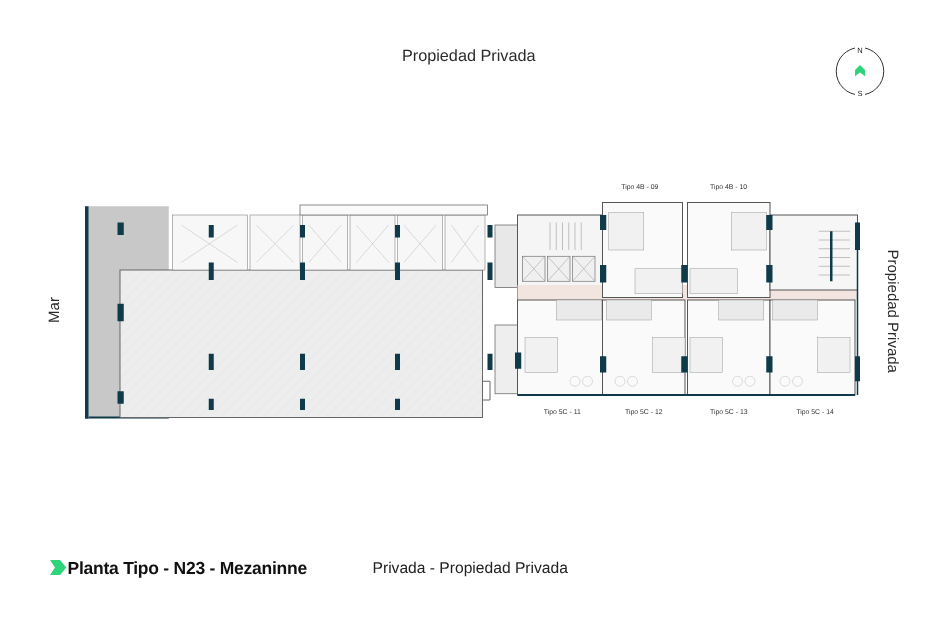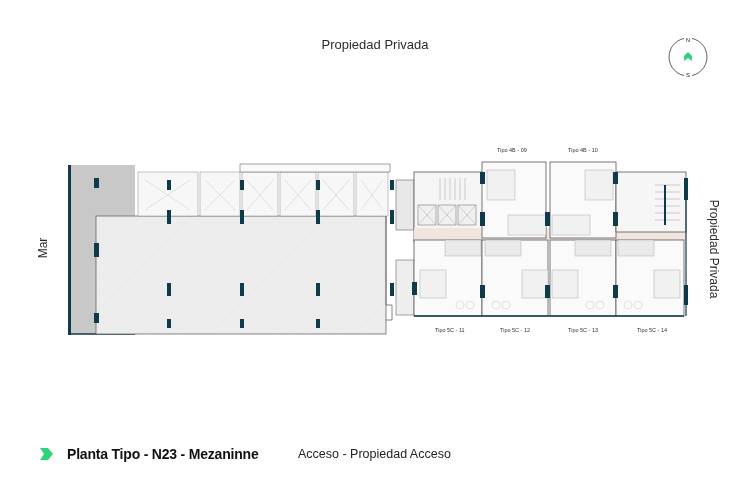--- a/index.html
+++ b/index.html
@@ -4,21 +4,21 @@
 <style>
   html, body { margin:0; padding:0; background:#ffffff; }
   body { width:750px; height:500px; position:relative; overflow:hidden; font-family:"Liberation Sans", sans-serif; color:#222; }
   .abs { position:absolute; }
   .top-label { left:0; width:750px; top:37px; text-align:center; font-size:13px; color:#2b2b2b; }
   .compass { left:667px; top:36px; width:42px; height:42px; }
   .mar { left:26px; top:238px; width:40px; height:20px; font-size:12px; color:#2b2b2b; transform:rotate(-90deg); transform-origin:center; text-align:center; }
   .east { left:652px; top:240px; width:120px; height:18px; font-size:12px; color:#2b2b2b; transform:rotate(90deg); transform-origin:center; text-align:center; }
   .plan { left:0; top:0; width:750px; height:500px; }
   .unit-label { font-size:5.5px; color:#333; white-space:nowrap; }
-  .footer-title { left:40px; top:446px; display:flex; align-items:center; gap:13px; }
+  .footer-title { left:40px; top:446px; display:flex; align-items:center; gap:0; }
   .footer-title .txt { font-size:14px; color:#111; font-weight:bold; letter-spacing:-0.2px; }
   .footer-access { left:298px; top:447px; font-size:12.5px; color:#222; }
 </style>
 </head>
 <body>
 
 <div class="abs top-label">Propiedad Privada</div>
 
 <svg class="abs compass" viewBox="0 0 42 42">
   <circle cx="21" cy="21" r="19" fill="none" stroke="#333" stroke-width="0.8"></circle>
@@ -189,13 +189,13 @@
 <div class="abs unit-label" style="left:500px;top:327px;">Tipo 5C - 12</div>
 <div class="abs unit-label" style="left:568px;top:327px;">Tipo 5C - 13</div>
 <div class="abs unit-label" style="left:637px;top:327px;">Tipo 5C - 14</div>
 
 <div class="abs footer-title">
   <svg width="14" height="12" viewBox="0 0 14 12">
     <path d="M0 0 L8 0 L13 6 L8 12 L0 12 L4 6 Z" fill="#2ed47a"></path>
   </svg>
   <span class="txt">Planta Tipo - N23 - Mezaninne</span>
 </div>
-<div class="abs footer-access">Acceso - Propiedad Acceso</div>
+<div class="abs footer-access">Privada - Propiedad Privada</div>
 
 </body></html>

